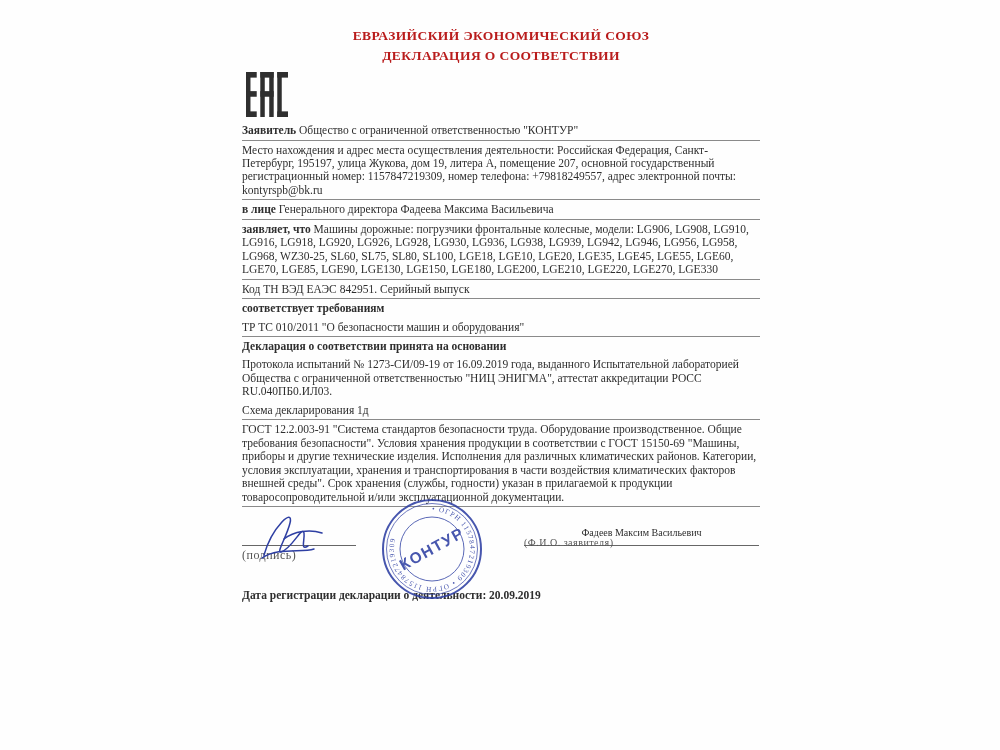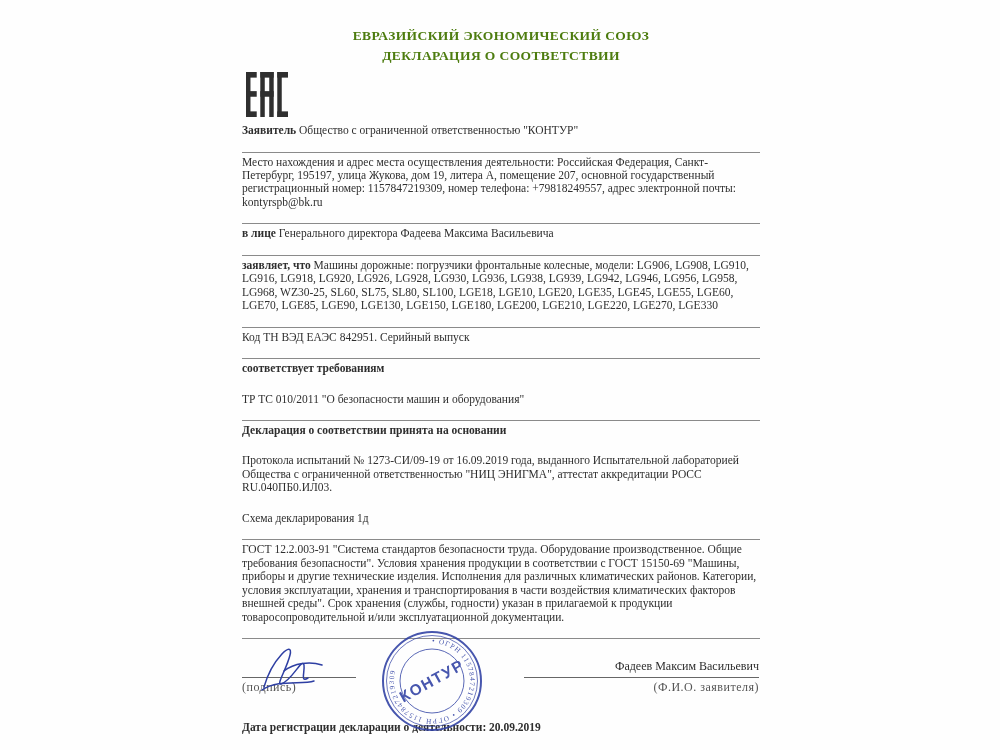--- a/index.html
+++ b/index.html
@@ -2,32 +2,32 @@
 <html><head>
 <meta charset="utf-8">
 <style>
   html,body{margin:0;padding:0;}
   body{
     width:1000px;height:750px;background:#ffffff;overflow:hidden;
     font-family:"Liberation Serif","DejaVu Serif",serif;color:#2e2e2e;
   }
   .page{position:relative;width:1000px;height:750px;background:#fefefe;}
   .content{position:absolute;left:242px;top:26px;width:518px;}
-  .title{ text-align:center;font-weight:bold;font-size:13.5px;line-height:1.45;letter-spacing:.4px;color:#4d7c0f;}
+  .title{ text-align:center;font-weight:bold;font-size:13.5px;line-height:1.45;letter-spacing:.4px;color:#b91c1c;}
   .eac-logo{margin:7px 0 4px 4px;width:42px;height:45px;}
-  p{margin:0;padding:3px 0 14px 0;font-size:11.5px;line-height:1.17;}
+  p{margin:0;padding:3px 0 2px 0;font-size:11.5px;line-height:1.17;}
   .rule{border-bottom:1px solid #8a8a8a;}
   .b{font-weight:bold;}
   .sec-head{font-weight:bold;}
   .sig-area{position:relative;height:74px;margin-top:2px;}
   .sig-line{position:absolute;left:0;top:36px;width:114px;border-bottom:1px solid #666;}
   .sig-caption{position:absolute;left:0;top:39px;width:114px;text-align:left;font-size:12px;color:#555;letter-spacing:.5px;}
-  .holder-name{position:absolute;left:282px;top:18px;width:235px;font-size:12px;text-align:right;}
+  .holder-name{position:absolute;left:282px;top:18px;width:235px;font-size:10px;text-align:center;}
   .holder-line{position:absolute;left:282px;top:36px;width:235px;border-bottom:1px solid #666;}
-  .holder-caption{position:absolute;left:282px;top:39px;width:235px;text-align:right;font-size:12px;color:#555;letter-spacing:.5px;}
+  .holder-caption{position:absolute;left:282px;top:28px;width:235px;text-align:left;font-size:10px;color:#555;letter-spacing:.5px;}
   .signature-svg{position:absolute;left:8px;top:-6px;z-index:3;}
   .stamp-svg{position:absolute;left:138px;top:-12px;z-index:3;opacity:.88;}
   .reg-line{font-weight:bold;padding-top:6px;}
 </style>
 </head>
 <body>
 
 <div class="page">
   <div class="content">
 

